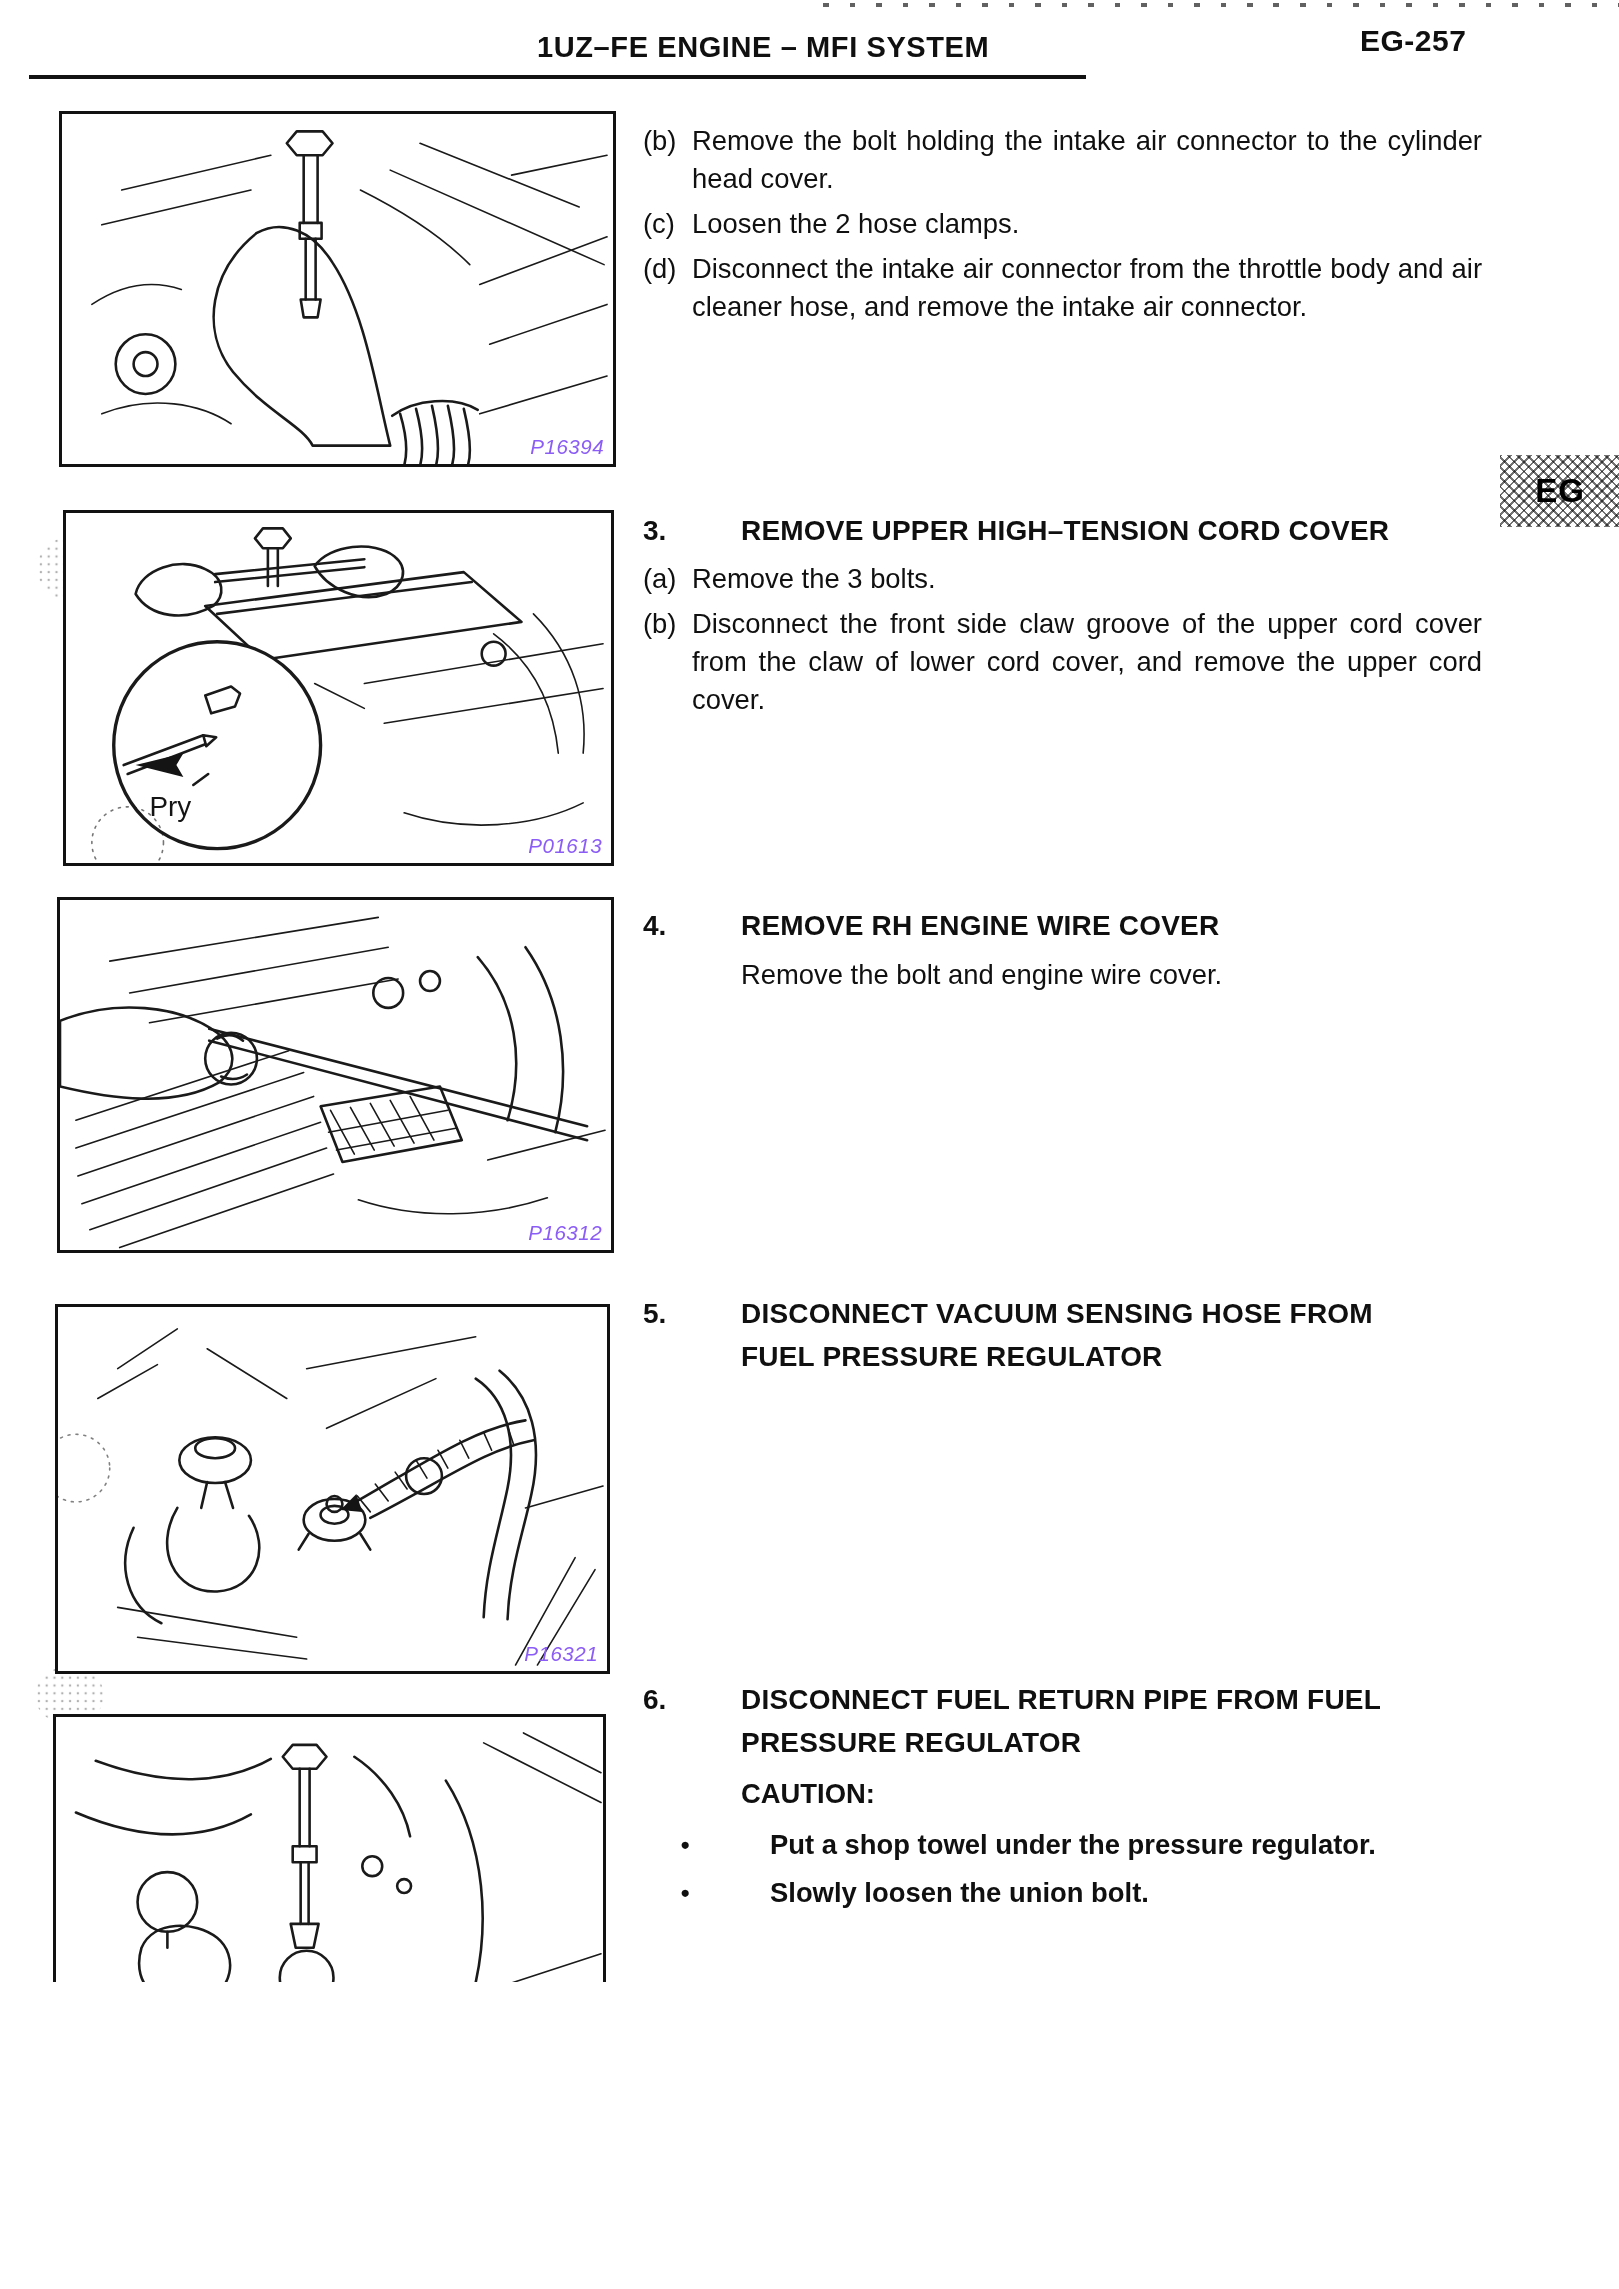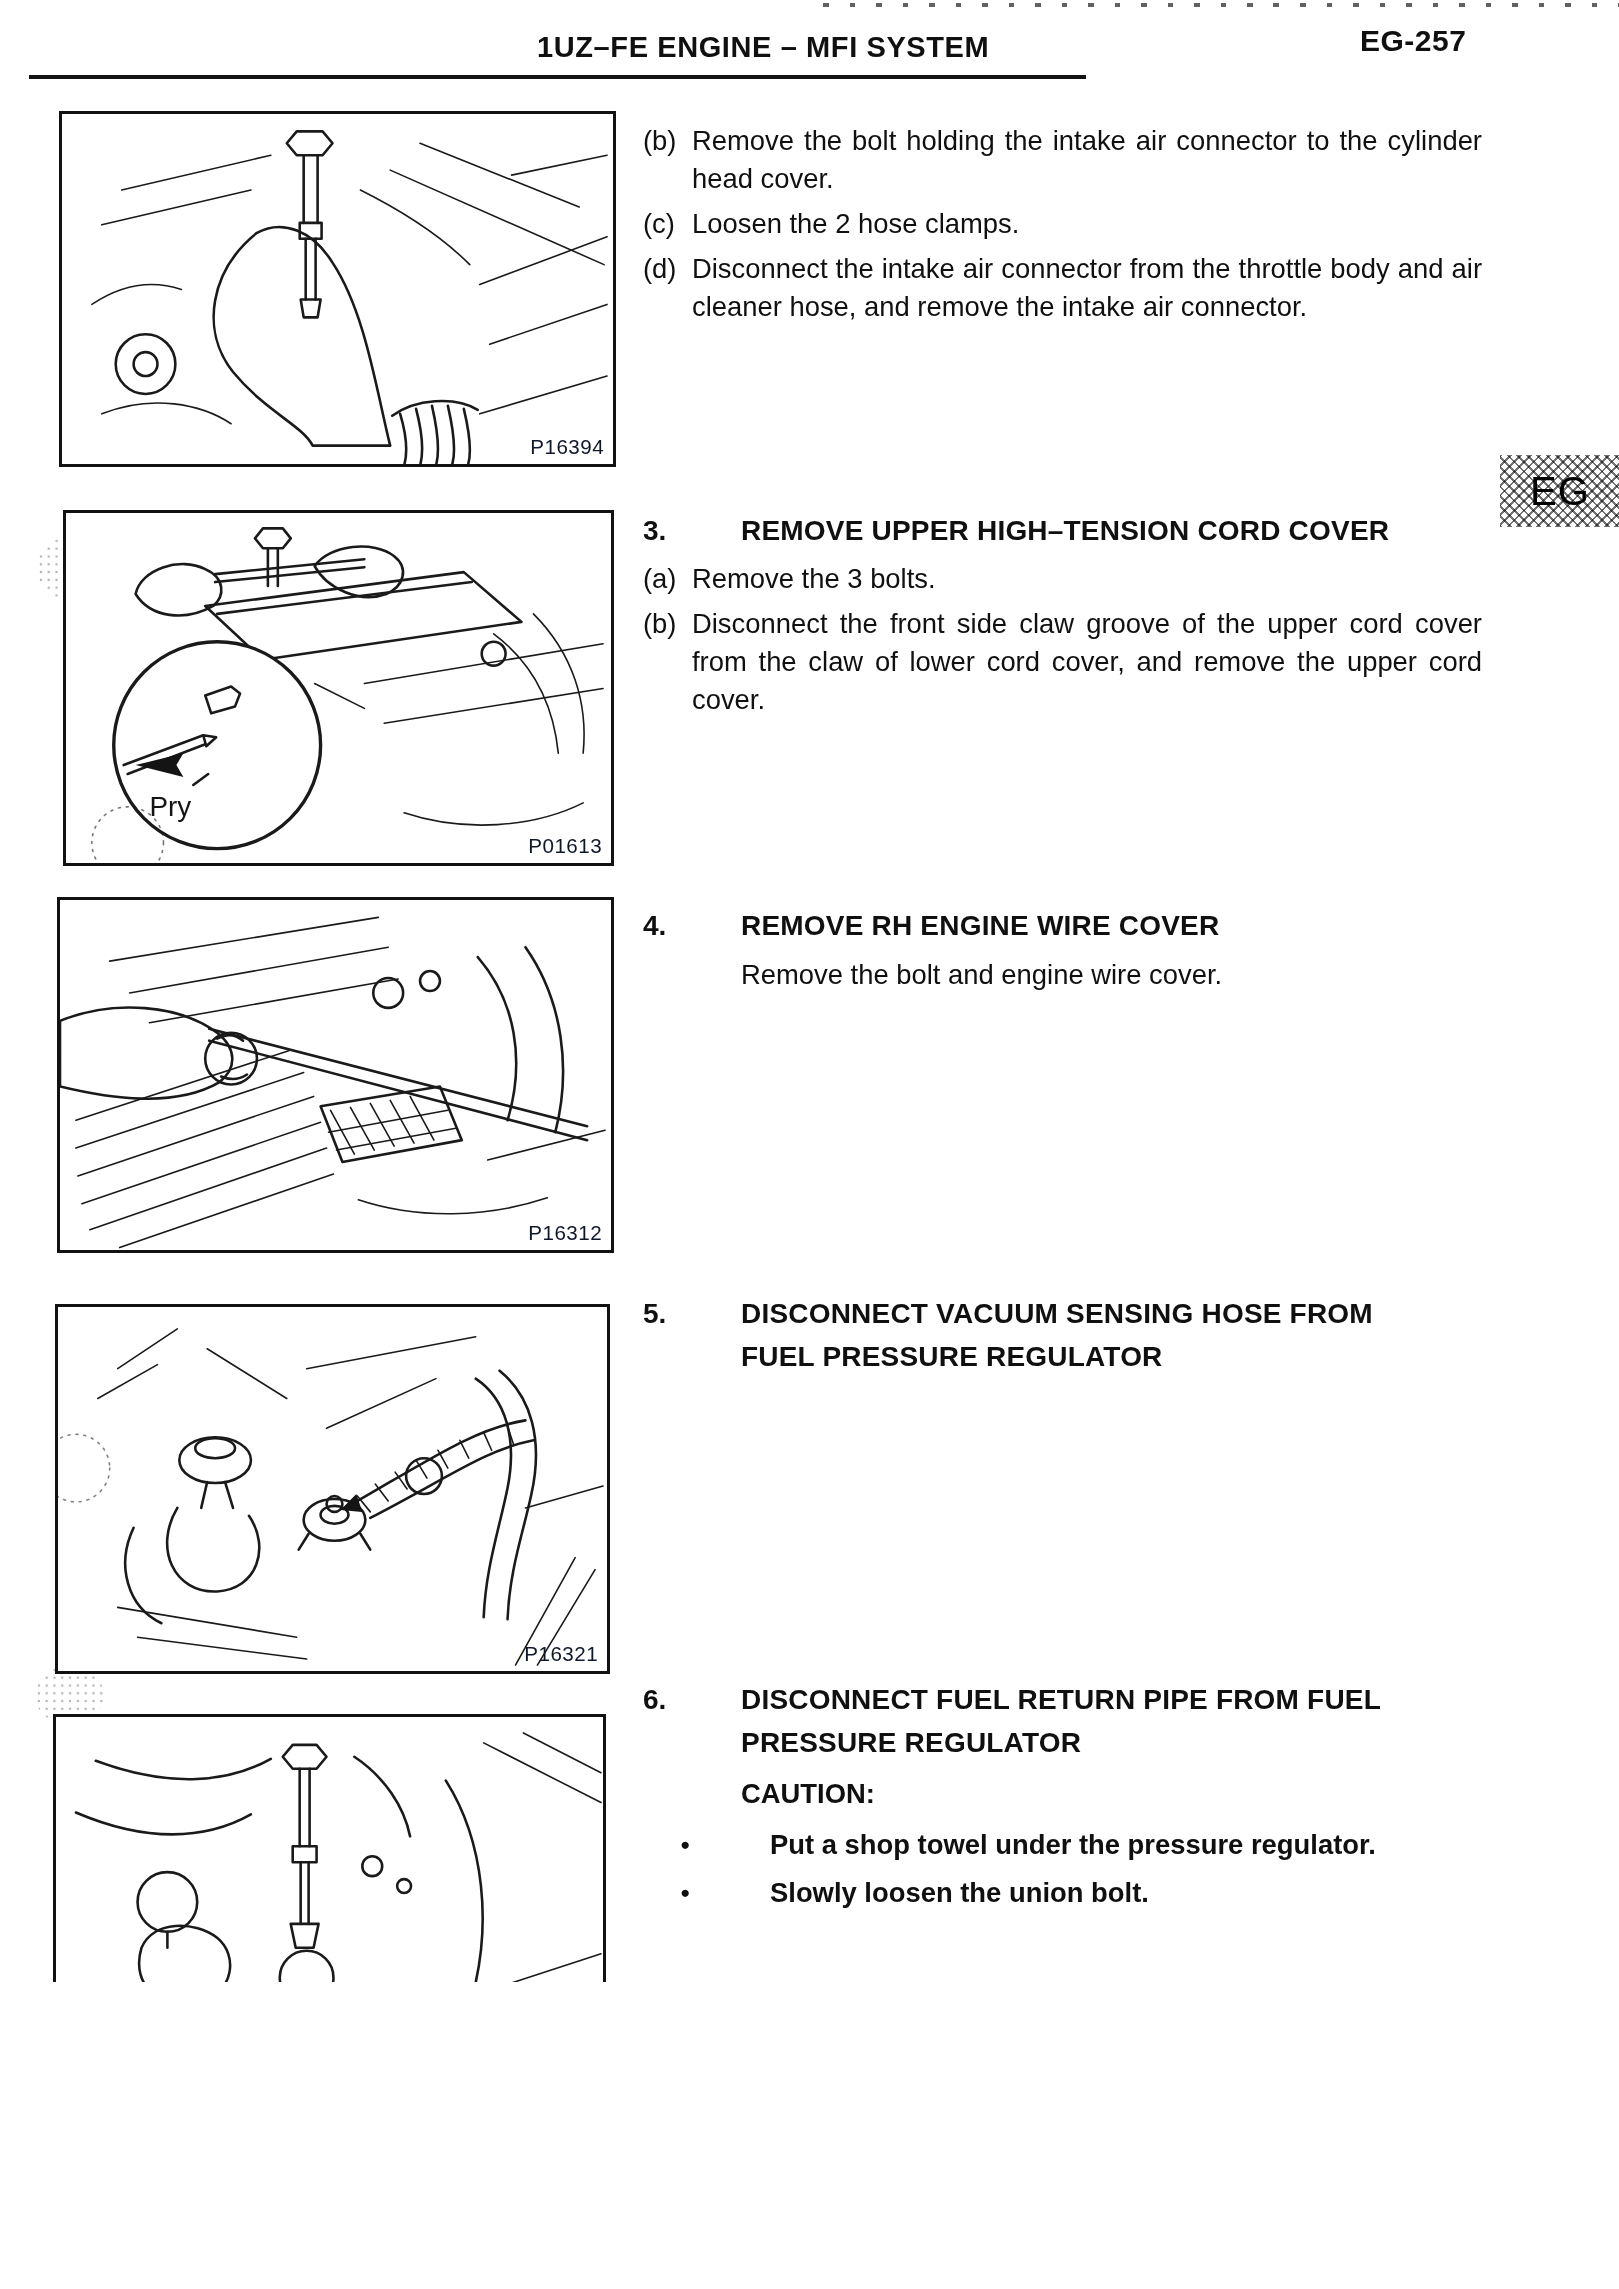--- a/index.html
+++ b/index.html
@@ -21,25 +21,25 @@
   
   .hdr-title{position:absolute;left:537px;top:31px;font-size:29px;font-weight:700;letter-spacing:0.6px;white-space:nowrap;}
   .hdr-rule{position:absolute;left:29px;top:75px;width:1057px;height:3.9px;background:#121212;}
   .hdr-page{position:absolute;left:1360px;top:23.5px;font-size:30px;font-weight:700;letter-spacing:0.5px;}
   
   .eg-tab{position:absolute;left:1500px;top:455px;width:120px;height:72px;
     background:
       repeating-linear-gradient(45deg,rgba(0,0,0,.55) 0 2px,transparent 2px 6.9px),
       repeating-linear-gradient(135deg,rgba(0,0,0,.55) 0 2px,transparent 2px 6.9px);
     display:flex;align-items:center;justify-content:center;}
-  .eg-tab span{font-size:40px;font-weight:400;color:#000;letter-spacing:1px;}
+  .eg-tab span{font-size:33px;font-weight:700;color:#000;letter-spacing:1px;}
   
   .fig{position:absolute;border:3.9px solid #121212;background:#fff;}
   .fig svg{display:block;width:100%;height:100%;}
-  .fig .code{position:absolute;right:8.8px;bottom:4.9px;font-size:20.6px;letter-spacing:0.5px;color:#0f172a;}
+  .fig .code{position:absolute;right:8.8px;bottom:4.9px;font-size:20.6px;letter-spacing:0.5px;color:#8b5cf6;font-style:italic;}
   .ln{fill:none;stroke:#1a1a1a;stroke-width:2.6;stroke-linecap:round;stroke-linejoin:round;}
   .thin{stroke-width:1.6;}
   .wfill{fill:#ffffff;}
   
   .tblock{position:absolute;left:643px;width:839px;}
   .step{display:grid;grid-template-columns:49px 1fr;margin-bottom:6.9px;}
   .step .letter{font-size:27.4px;line-height:38px;}
   .step .stext{font-size:27.4px;line-height:38px;text-align:justify;}
   .sec-head{display:grid;grid-template-columns:98px 1fr;margin-bottom:7.8px;}
   .sec-num{font-size:28px;font-weight:700;line-height:43px;}

